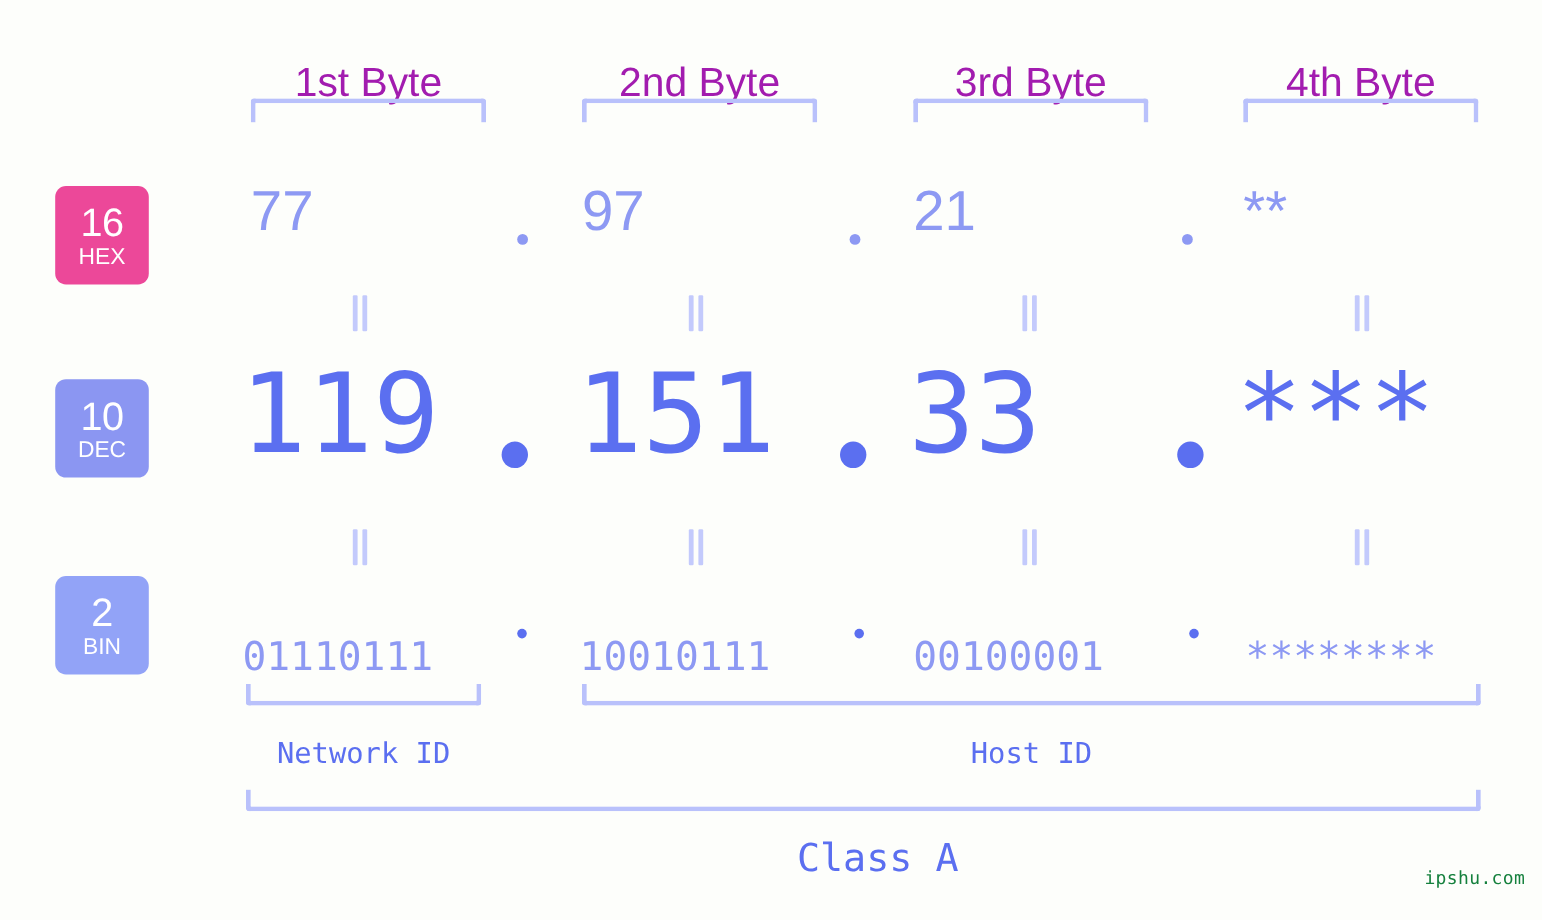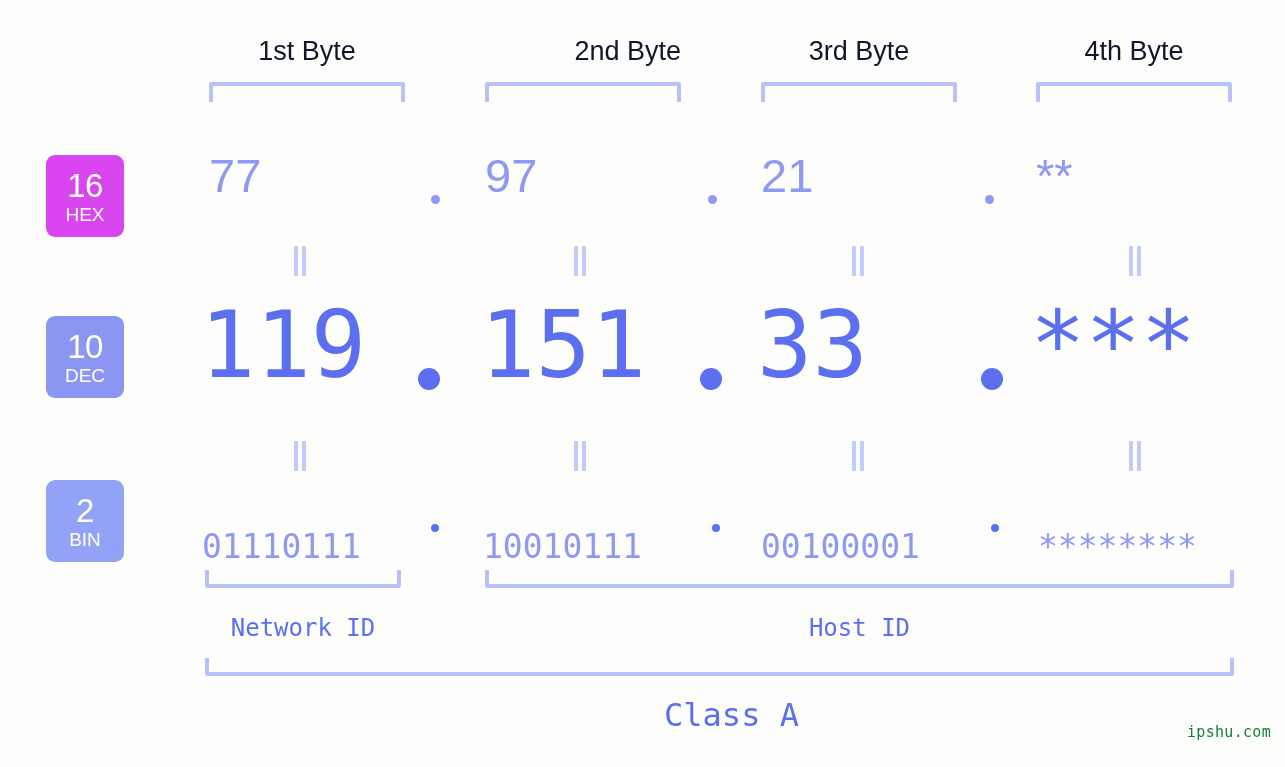--- a/index.html
+++ b/index.html
@@ -15,25 +15,25 @@
   #stage {
     position: relative;
     width: 1285px;
     height: 767px;
     background: #fdfefb;
   }
 
   
   .byte-header {
     position: absolute;
-    top: 36px;
+    top: 50px;
     text-align: center;
     font-family: "Liberation Sans", sans-serif;
-    font-size: 27px;
-    color: #0f172a;
+    font-size: 34px;
+    color: #a21caf;
     letter-spacing: 0px;
     white-space: nowrap;
   }
 
   
   .bracket-top {
     position: absolute;
     top: 82px;
     height: 20px;
     border-top: 4px solid #b9c1fb;
@@ -59,21 +59,21 @@
   .badge .num {
     font-size: 33px;
     font-weight: 400;
     letter-spacing: -0.5px;
   }
   .badge .base {
     font-size: 19px;
     font-weight: 400;
     margin-top: 3px;
   }
-  .badge-hex { top: 155px; background: #d946ef; }
+  .badge-hex { top: 155px; background: #ec4899; }
   .badge-dec { top: 316px; background: #8b96f2; }
   .badge-bin { top: 480px; background: #92a3f7; }
 
   
   .cell {
     position: absolute;
     text-align: left;
     white-space: nowrap;
   }
 
@@ -169,21 +169,21 @@
     color: #15803d;
     letter-spacing: 0.3px;
   }
 </style>
 </head>
 <body>
 
 <div id="stage">
 
   <div class="byte-header" style="left:209px;width:196px;">1st Byte</div>
-  <div class="byte-header" style="left:485px;width:196px;text-align:right;">2nd Byte</div>
+  <div class="byte-header" style="left:485px;width:196px;">2nd Byte</div>
   <div class="byte-header" style="left:761px;width:196px;">3rd Byte</div>
   <div class="byte-header" style="left:1036px;width:196px;">4th Byte</div>
 
   <div class="bracket-top" style="left:209px;width:196px;"></div>
   <div class="bracket-top" style="left:485px;width:196px;"></div>
   <div class="bracket-top" style="left:761px;width:196px;"></div>
   <div class="bracket-top" style="left:1036px;width:196px;"></div>
 
   <div class="badge badge-hex">
     <span class="num">16</span>

